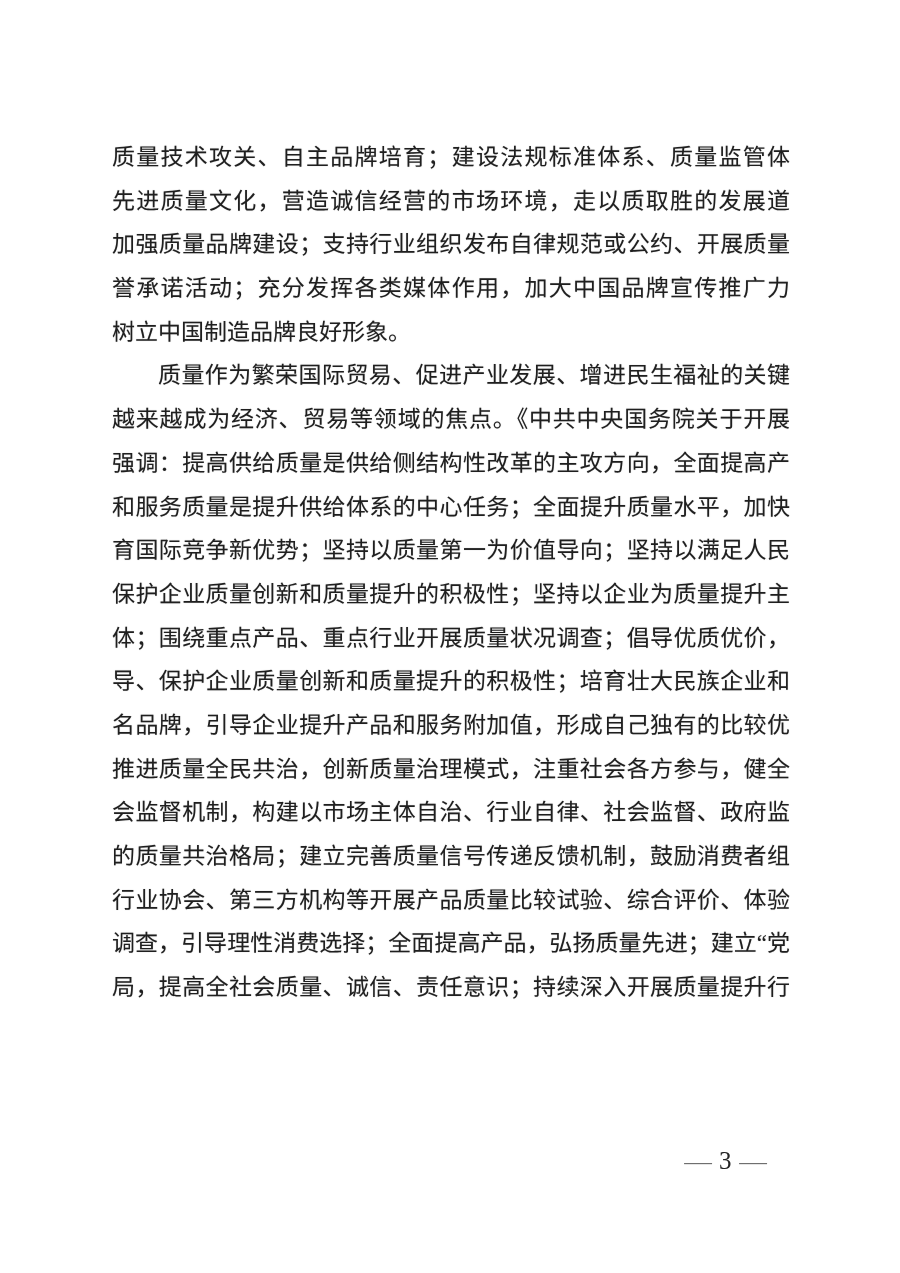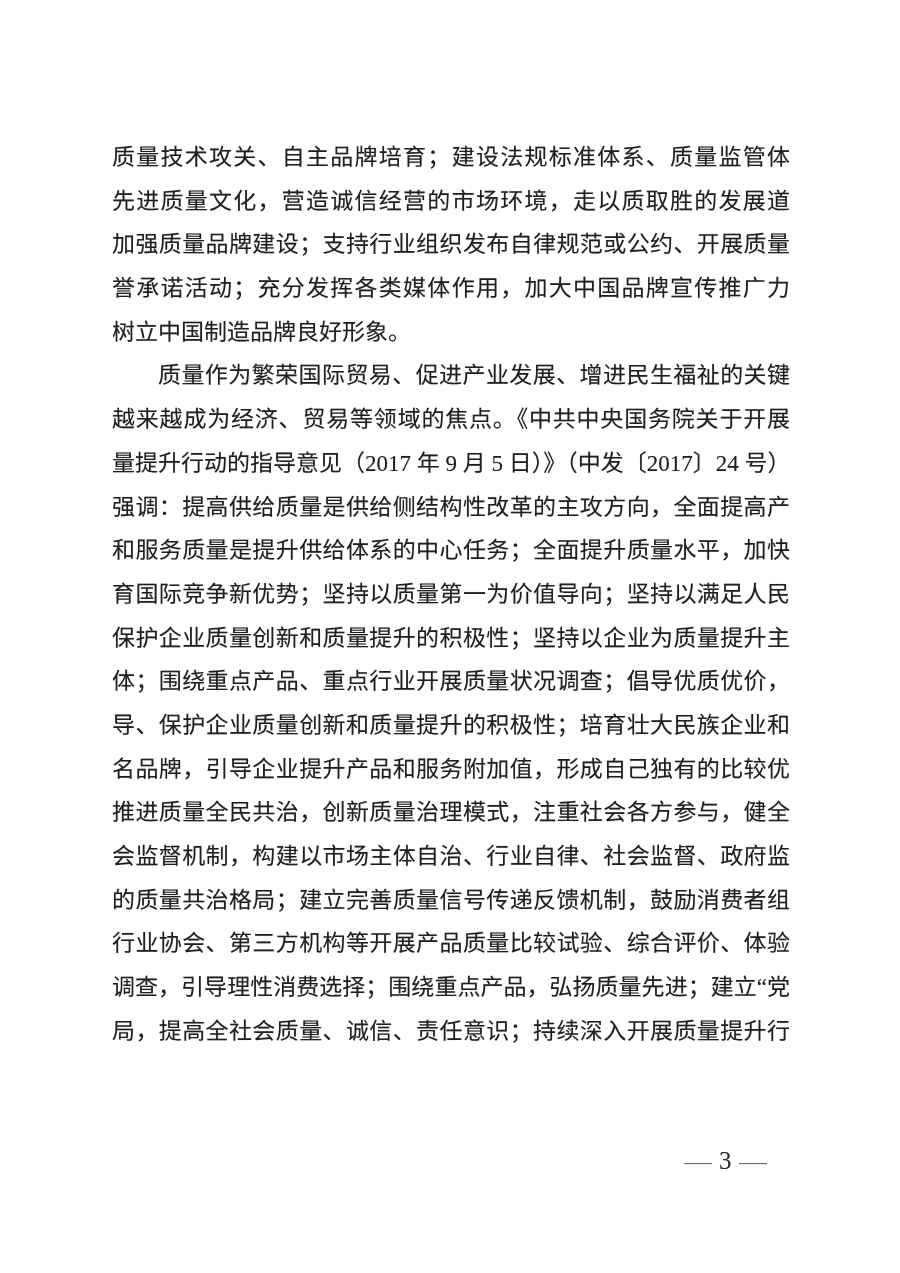--- a/index.html
+++ b/index.html
@@ -76,33 +76,32 @@
       <div class="line">质量技术攻关、自主品牌培育；建设法规标准体系、质量监管体系、</div>
       <div class="line">先进质量文化，营造诚信经营的市场环境，走以质取胜的发展道路；</div>
       <div class="line">加强质量品牌建设；支持行业组织发布自律规范或公约、开展质量信</div>
       <div class="line">誉承诺活动；充分发挥各类媒体作用，加大中国品牌宣传推广力度，</div>
       <div class="line short">树立中国制造品牌良好形象。</div>
     </div>
 
     <div class="para">
       <div class="line indent">质量作为繁荣国际贸易、促进产业发展、增进民生福祉的关键要素，</div>
       <div class="line">越来越成为经济、贸易等领域的焦点。《中共中央国务院关于开展质</div>
-      <div class="line">量提升行动的指导意见（2017 年 9 月 5 日）》（中发〔2017〕24 号）</div>
       <div class="line">强调：提高供给质量是供给侧结构性改革的主攻方向，全面提高产品</div>
       <div class="line">和服务质量是提升供给体系的中心任务；全面提升质量水平，加快培</div>
       <div class="line">育国际竞争新优势；坚持以质量第一为价值导向；坚持以满足人民群</div>
       <div class="line">保护企业质量创新和质量提升的积极性；坚持以企业为质量提升主</div>
       <div class="line">体；围绕重点产品、重点行业开展质量状况调查；倡导优质优价，引</div>
       <div class="line">导、保护企业质量创新和质量提升的积极性；培育壮大民族企业和知</div>
       <div class="line">名品牌，引导企业提升产品和服务附加值，形成自己独有的比较优势；</div>
       <div class="line">推进质量全民共治，创新质量治理模式，注重社会各方参与，健全社</div>
       <div class="line">会监督机制，构建以市场主体自治、行业自律、社会监督、政府监管</div>
       <div class="line">的质量共治格局；建立完善质量信号传递反馈机制，鼓励消费者组织、</div>
       <div class="line">行业协会、第三方机构等开展产品质量比较试验、综合评价、体验式</div>
-      <div class="line">调查，引导理性消费选择；围绕重点产品，弘扬质量先进；建立“党</div>
+      <div class="line">调查，引导理性消费选择；全面提高产品，弘扬质量先进；建立“党</div>
       <div class="line">局，提高全社会质量、诚信、责任意识；持续深入开展质量提升行动，</div>
     </div>
 
   </div>
 
   <div class="footer">
     <span class="dash">—</span>
     <span class="num">3</span>
     <span class="dash">—</span>
   </div>

